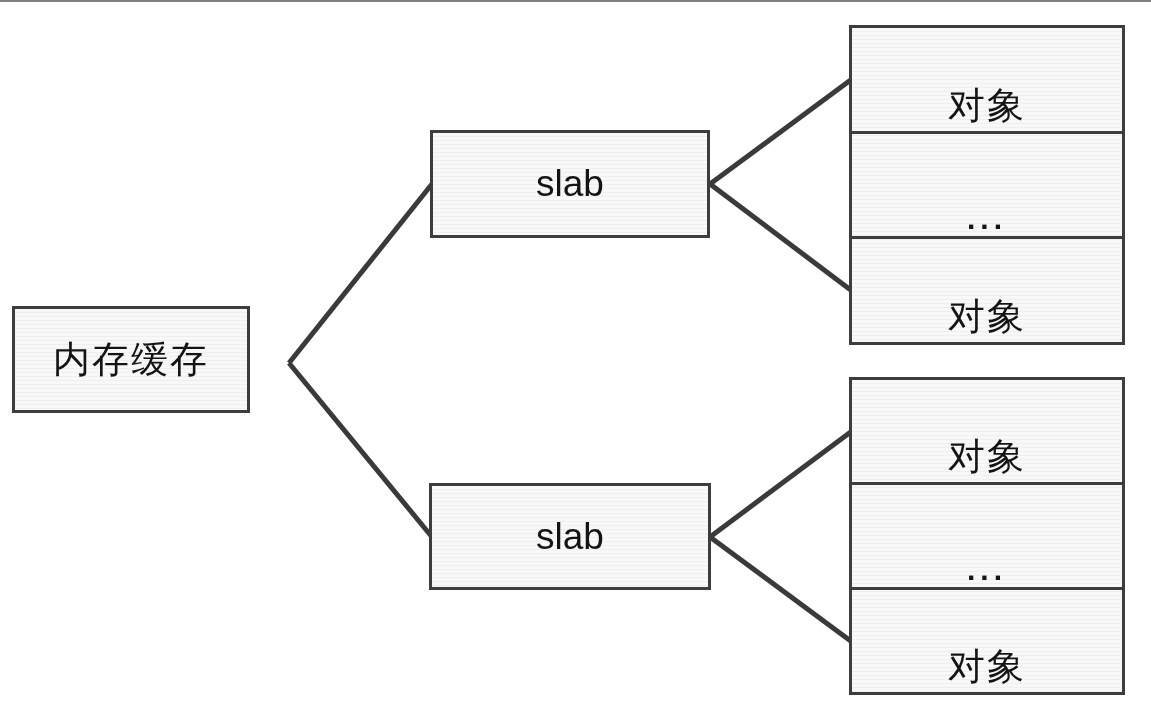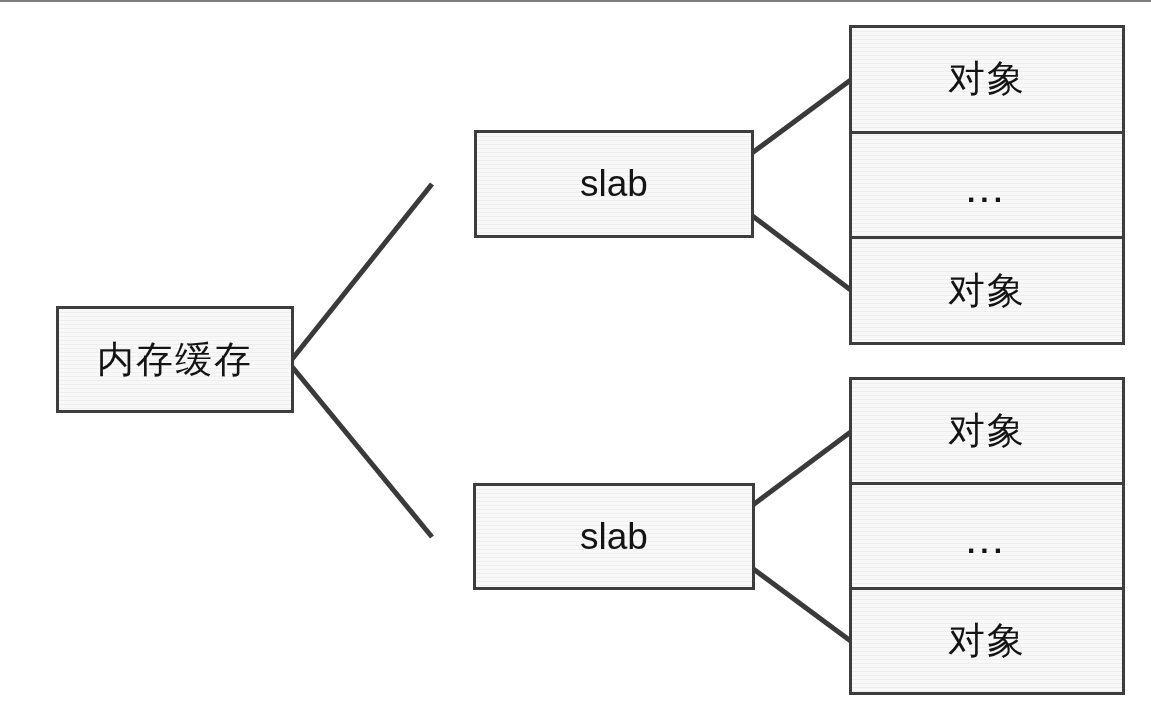--- a/index.html
+++ b/index.html
@@ -50,35 +50,34 @@
     right: -10px;
     bottom: -10px;
     background: #dcdcdc;
     border: 1px dashed #9a9a9a;
     box-sizing: border-box;
   }
   .box {
     display: flex;
     align-items: center;
     justify-content: center;
-    margin-left: 44px;
   }
   .root-box  { left: 12px;  top: 306px; width: 238px; height: 107px; }
   .slab1     { left: 430px; top: 130px; width: 280px; height: 108px; }
   .slab2     { left: 429px; top: 483px; width: 282px; height: 107px; }
   .stack1    { left: 849px; top: 25px;  width: 276px; height: 320px; }
   .stack2    { left: 849px; top: 377px; width: 276px; height: 318px; }
   .stack {
     display: flex;
     flex-direction: column;
   }
   .cell {
     flex: 1;
     display: flex;
-    align-items: center;
+    align-items: flex-end;
     justify-content: center;
   }
   .cell + .cell {
     border-top: 3px solid #3d3d3d;
   }
   .cjk-label {
     font-size: 37px;
     color: #141414;
     letter-spacing: 2px;
     font-family: "Liberation Serif", "DejaVu Serif", serif;

